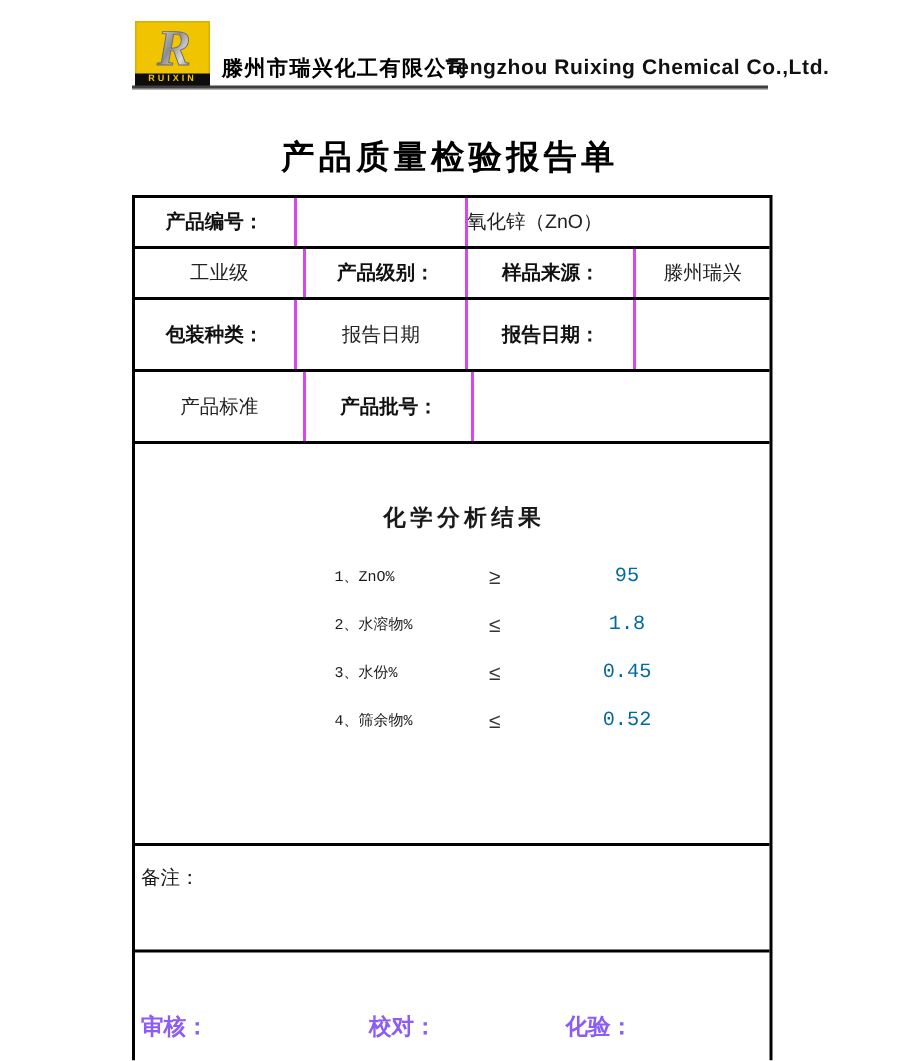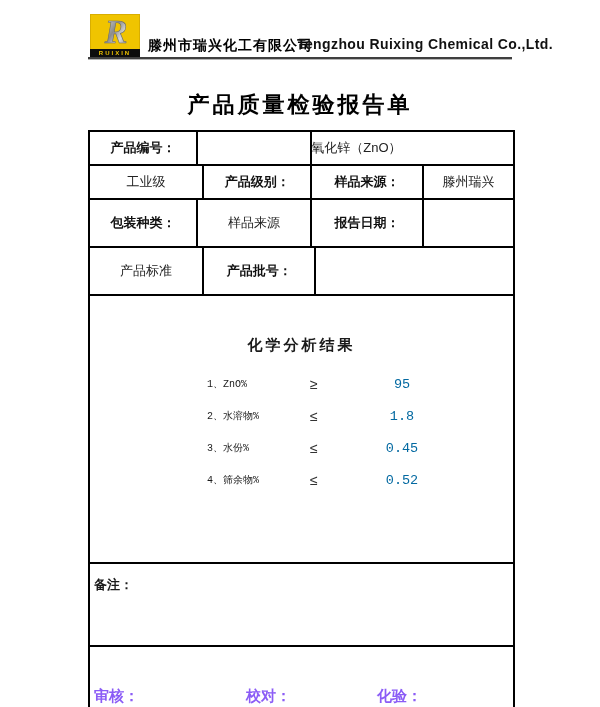--- a/index.html
+++ b/index.html
@@ -45,46 +45,46 @@
     border:2px solid #000; box-sizing:border-box; background:#fff;
   }
   .irow { display:flex; border-bottom:2px solid #000; box-sizing:border-box; }
   .irow:last-child { border-bottom:none; }
   .cell {
     box-sizing:border-box; display:flex; align-items:center; justify-content:center;
     font-size:13px; overflow:hidden; white-space:nowrap;
   }
   .cell.lbl { font-weight:bold; color:#111; }
   .cell.val { font-weight:normal; color:#222; }
-  .cell.b-r { border-right:2px solid #000000; }
+  .cell.b-r { border-right:2px solid #d946ef; }
   .w0 { width:25.5%; } .w1 { width:27.0%; } .w2 { width:26.5%; } .w3 { width:21.0%; }
   .h36 { height:34px; } .h38 { height:48px; }
 
   
-  .analysis { height:228px; display:block; }
+  .analysis { height:228px; display:block;padding-left:16px; }
   .analysis-title {
     margin-top:40px; text-align:center; font-size:15px; font-weight:600;
     letter-spacing:3px; color:#1a1a1a;
   }
   .analysis-items { margin-top:13px; }
   .a-item { display:flex; align-items:center; height:32px; }
   .a-label {
     margin-left:117px; width:103px; font-size:10px; color:#1a1a1a;
     font-family:"Liberation Mono","DejaVu Sans Mono",monospace; white-space:nowrap;
   }
   .a-op { width:52px; font-size:14px; color:#333; }
   .a-val {
     width:80px; text-align:center; font-size:13.5px; color:#0369a1;
     font-family:"Liberation Mono","DejaVu Sans Mono",monospace;
   }
 
   
   .notes {
-    height:65px; display:block; padding:12px 0 16px 4px; box-sizing:content-box;
-    font-size:13px; font-weight:bold;
+    height:65px; display:block; padding:12px 0 4px 4px; box-sizing:content-box;
+    font-size:13px; font-weight:normal;
   }
   .notes { height:53px; }
   .signatures { position:relative; height:106px; }
   .sig { position:absolute; top:40px; font-size:15px; font-weight:bold; color:#8b5cf6; }
   .sig-review { left:4px; }
   .sig-proof  { left:156px; }
   .sig-assay  { left:287px; }
 </style>
 </head>
 <body>
@@ -121,21 +121,21 @@
 
     <div class="irow h36">
       <div class="cell val b-r w1">工业级</div>
       <div class="cell lbl b-r w0">产品级别：</div>
       <div class="cell lbl b-r w2">样品来源：</div>
       <div class="cell val w3">滕州瑞兴</div>
     </div>
 
     <div class="irow h38">
       <div class="cell lbl b-r w0">包装种类：</div>
-      <div class="cell val b-r w1">样品来源</div>
+      <div class="cell val b-r w1">报告日期</div>
       <div class="cell lbl b-r w2">报告日期：</div>
       <div class="cell val w3"></div>
     </div>
 
     <div class="irow h38">
       <div class="cell val b-r w1">产品标准</div>
       <div class="cell lbl b-r w2">产品批号：</div>
       <div class="cell val w3"></div>
     </div>
 

